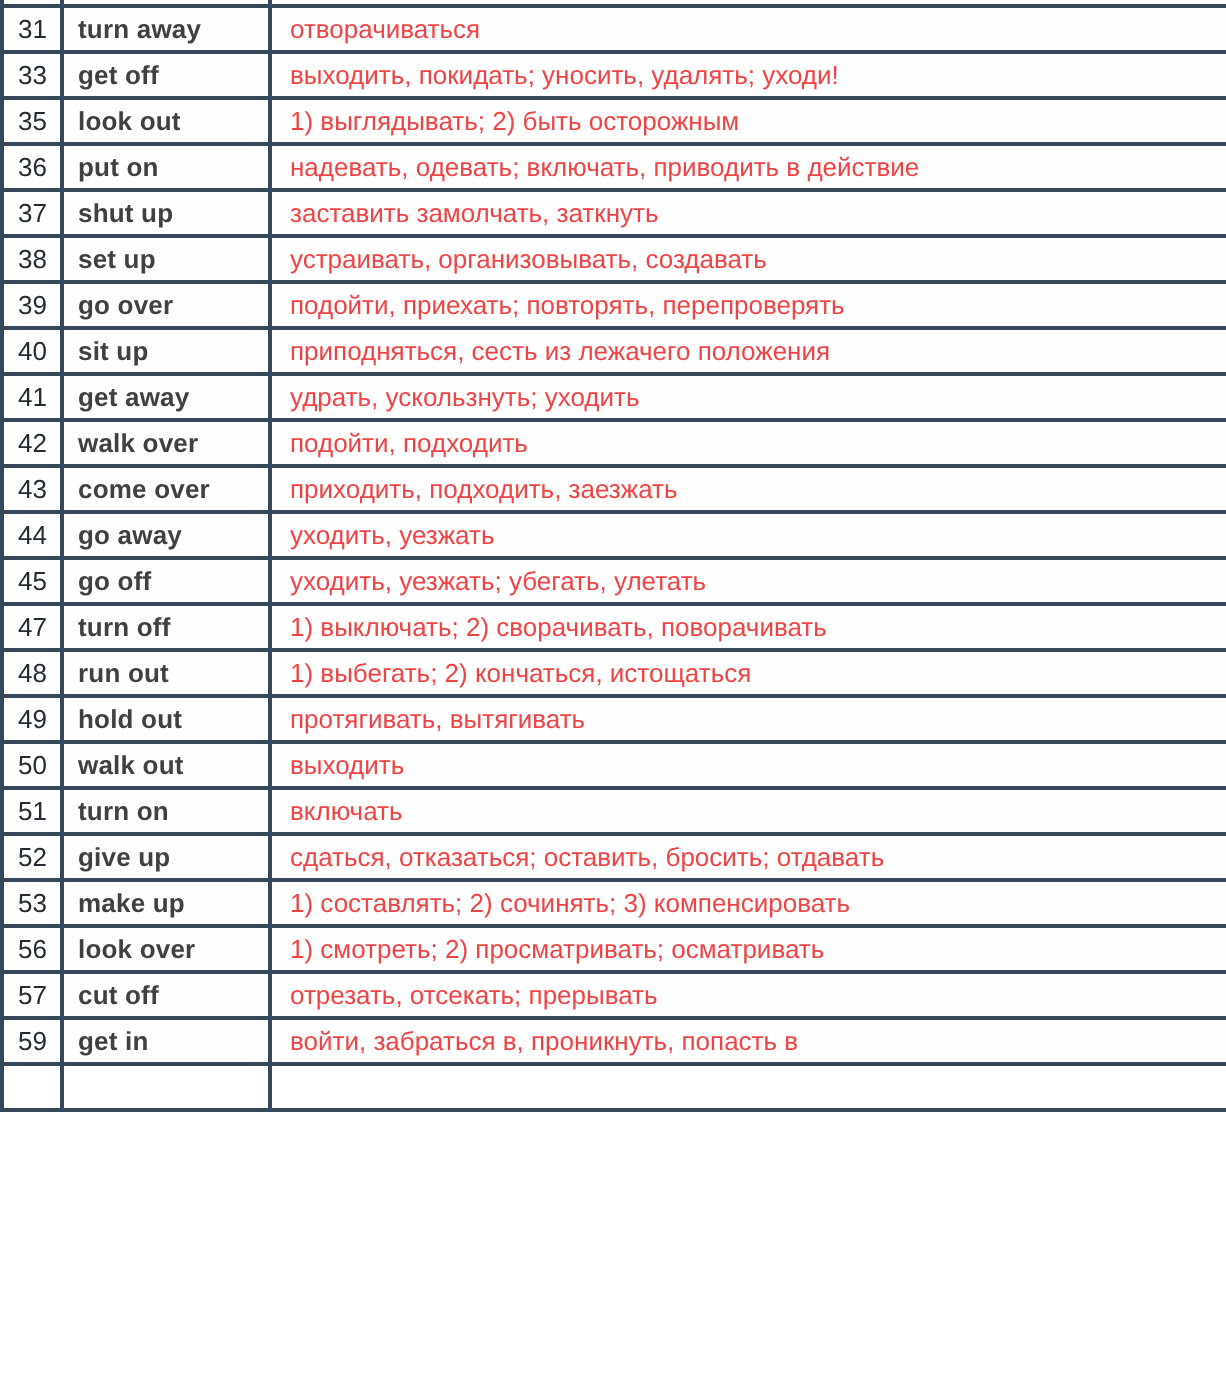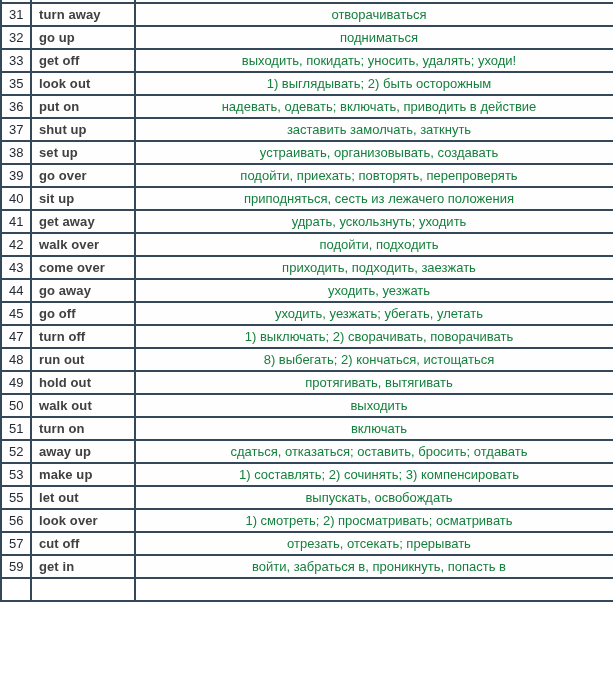--- a/index.html
+++ b/index.html
@@ -39,22 +39,21 @@
     color: #242b33;
   }
   td.col-verb {
     padding-left: 7px;
     font-weight: 700;
     color: #404040;
     letter-spacing: 0.1px;
   }
   td.col-translation {
     padding-left: 9px;
-    color: #15803d;
-    text-align: center;
+    color: #ef4444;
   }
   tr.spacer td {
     background: #ffffff;
   }
 </style>
 </head>
 <body>
 
 <div class="viewport">
   <table class="pv-table">
@@ -66,25 +65,20 @@
     <tbody>
       <tr class="spacer">
         <td></td>
         <td></td>
         <td></td>
       </tr>
       <tr>
           <td class="col-num">31</td>
           <td class="col-verb">turn away</td>
           <td class="col-translation">отворачиваться</td>
-        </tr>
-        <tr>
-          <td class="col-num">32</td>
-          <td class="col-verb">go up</td>
-          <td class="col-translation">подниматься</td>
         </tr>
         <tr>
           <td class="col-num">33</td>
           <td class="col-verb">get off</td>
           <td class="col-translation">выходить, покидать; уносить, удалять; уходи!</td>
         </tr>
         <tr>
           <td class="col-num">35</td>
           <td class="col-verb">look out</td>
           <td class="col-translation">1) выглядывать; 2) быть осторожным</td>
@@ -140,51 +134,46 @@
           <td class="col-translation">уходить, уезжать; убегать, улетать</td>
         </tr>
         <tr>
           <td class="col-num">47</td>
           <td class="col-verb">turn off</td>
           <td class="col-translation">1) выключать; 2) сворачивать, поворачивать</td>
         </tr>
         <tr>
           <td class="col-num">48</td>
           <td class="col-verb">run out</td>
-          <td class="col-translation">8) выбегать; 2) кончаться, истощаться</td>
+          <td class="col-translation">1) выбегать; 2) кончаться, истощаться</td>
         </tr>
         <tr>
           <td class="col-num">49</td>
           <td class="col-verb">hold out</td>
           <td class="col-translation">протягивать, вытягивать</td>
         </tr>
         <tr>
           <td class="col-num">50</td>
           <td class="col-verb">walk out</td>
           <td class="col-translation">выходить</td>
         </tr>
         <tr>
           <td class="col-num">51</td>
           <td class="col-verb">turn on</td>
           <td class="col-translation">включать</td>
         </tr>
         <tr>
           <td class="col-num">52</td>
-          <td class="col-verb">away up</td>
+          <td class="col-verb">give up</td>
           <td class="col-translation">сдаться, отказаться; оставить, бросить; отдавать</td>
         </tr>
         <tr>
           <td class="col-num">53</td>
           <td class="col-verb">make up</td>
           <td class="col-translation">1) составлять; 2) сочинять; 3) компенсировать</td>
-        </tr>
-        <tr>
-          <td class="col-num">55</td>
-          <td class="col-verb">let out</td>
-          <td class="col-translation">выпускать, освобождать</td>
         </tr>
         <tr>
           <td class="col-num">56</td>
           <td class="col-verb">look over</td>
           <td class="col-translation">1) смотреть; 2) просматривать; осматривать</td>
         </tr>
         <tr>
           <td class="col-num">57</td>
           <td class="col-verb">cut off</td>
           <td class="col-translation">отрезать, отсекать; прерывать</td>

